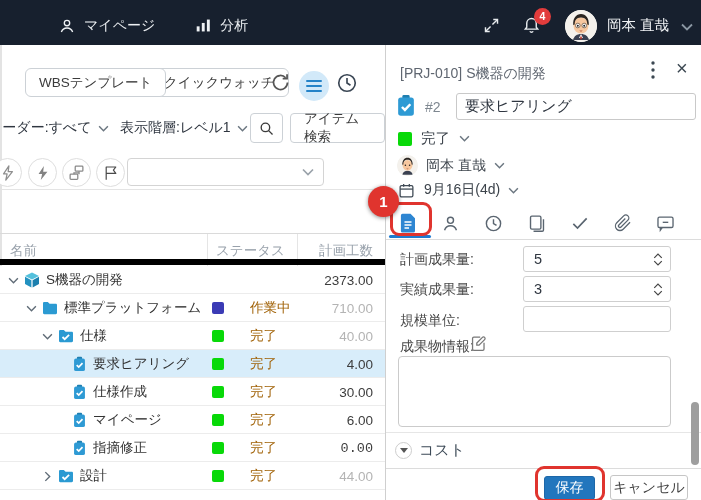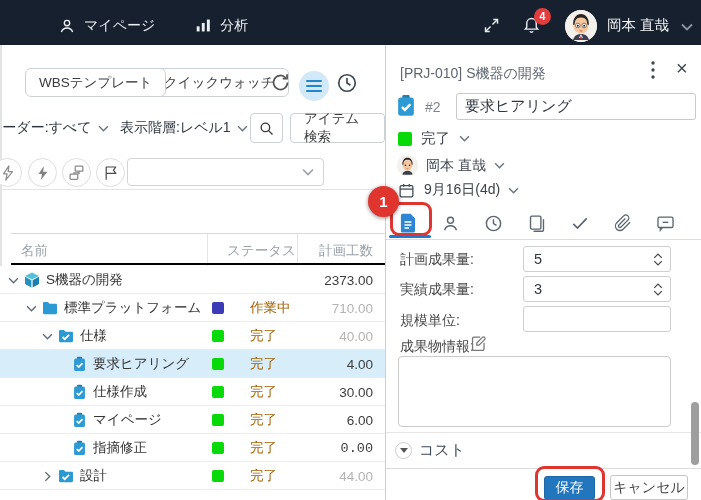--- a/index.html
+++ b/index.html
@@ -29,21 +29,21 @@
   .ham-circle { width:30px; height:30px; border-radius:50%; background:#d2e9f9; }
   .filter-label { position:absolute; font-size:14px; color:#2f3640; white-space:nowrap; display:flex; align-items:center; cursor:pointer; }
   .filter-label svg { margin-left:6px; }
   .tool-circle { position:absolute; width:29px; height:29px; border:1px solid #dedede; border-radius:50%; background:#fff; display:flex; align-items:center; justify-content:center; cursor:pointer; }
   .combo { position:absolute; left:127px; top:113px; width:197px; height:28px; border:1px solid #d4d4d4; border-radius:4px; background:#fff; display:flex; align-items:center; justify-content:flex-end; padding-right:9px; cursor:pointer; }
   .hdiv { position:absolute; left:0; right:0; height:1px; background:#e4e4e4; }
 
   
   .tbl { position:absolute; left:0; top:188px; right:0; bottom:0; }
   .tbl-col-line { position:absolute; top:0; bottom:0; width:1px; background:#e5e5e5; }
-  .tbl-header { position:absolute; left:0; right:0; top:0; height:32px; border-top:1px solid #dadada; border-bottom:2px solid #000000; color:#98a1ab; font-size:13.5px;margin-left:11px; }
+  .tbl-header { position:absolute; left:0; right:0; top:0; height:32px; border-top:1px solid #dadada; border-bottom:6px solid #000000; color:#98a1ab; font-size:13.5px; }
   .th-name { position:absolute; left:10px; top:8px; }
   .th-status { position:absolute; left:216px; top:8px; }
   .th-hours { position:absolute; right:12px; top:8px; }
   .trow { position:absolute; left:0; right:0; height:28px; border-bottom:1px solid #ececec; background:#fff; cursor:pointer; }
   .trow.selected { background:#d8edfa; }
   .tcell-name { position:absolute; top:0; height:28px; display:flex; align-items:center; font-size:13.5px; color:#333; white-space:nowrap; }
   .tree-chev { width:14px; display:flex; justify-content:center; margin-right:4px; flex:none; }
   .tree-ico { margin-right:6px; flex:none; display:flex; }
   .tcell-status { position:absolute; left:212px; top:0; height:28px; display:flex; align-items:center; font-size:13.5px; color:#a16207;gap:16px; }
   .st-sq { width:12px; height:12px; border-radius:2px; margin-right:10px; }

